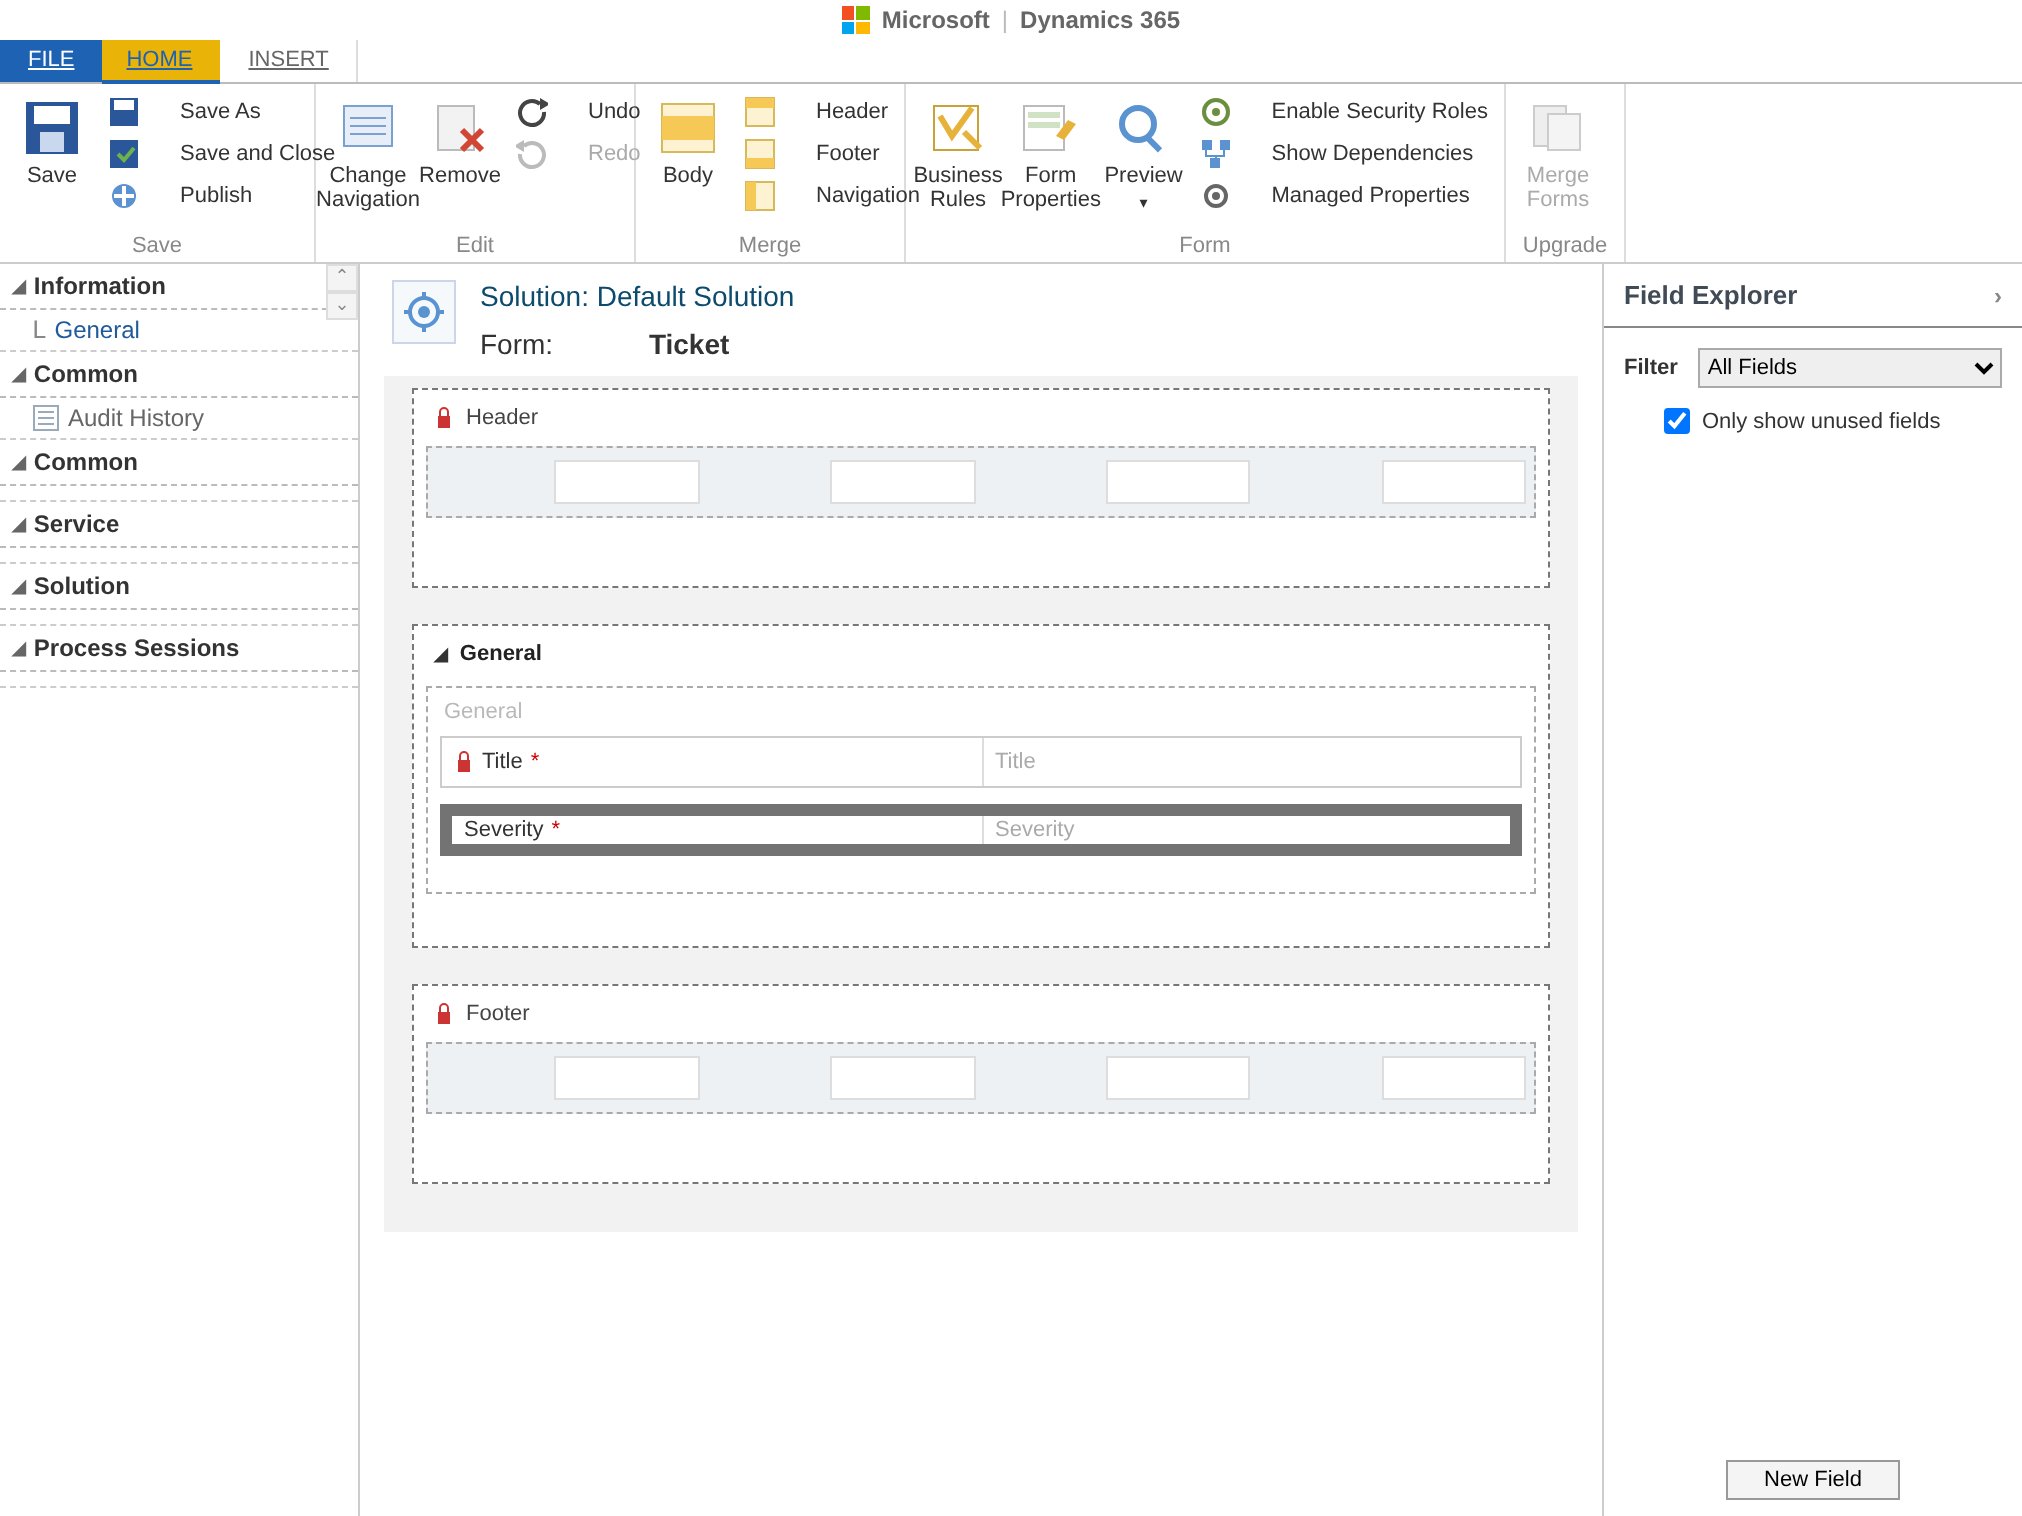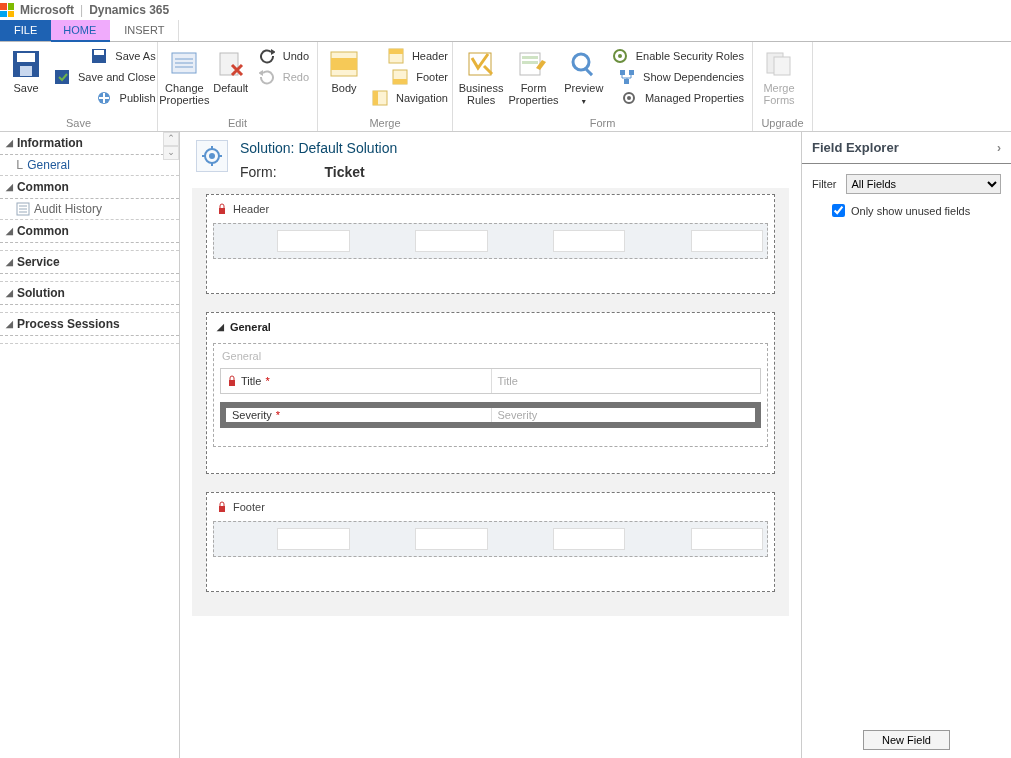--- a/index.html
+++ b/index.html
@@ -1,38 +1,38 @@
 <!DOCTYPE html>
 <html><head>
 <meta charset="utf-8">
 <style>
 * { box-sizing: border-box; margin: 0; padding: 0; font-family: "Segoe UI", Tahoma, sans-serif; }
 html, body { width: 1011px; height: 758px; overflow: hidden; background: #fff; }
 
-.topbar { height: 20px; display: flex; align-items: center; justify-content: flex-start; position: relative; font-size: 12px; }
+.topbar { height: 20px; display: flex; align-items: center; justify-content: center; position: relative; font-size: 12px; }
 .topbar .brand { display: flex; align-items: center; gap: 6px; }
 .ms-logo { width: 14px; height: 14px; display: inline-grid; grid-template-columns: 1fr 1fr; grid-template-rows: 1fr 1fr; gap: 1px; }
 .ms-logo span:nth-child(1){background:#f25022}.ms-logo span:nth-child(2){background:#7fba00}.ms-logo span:nth-child(3){background:#00a4ef}.ms-logo span:nth-child(4){background:#ffb900}
 .topbar .brand b { font-weight: 600; color: #666; }
 .topbar .right { position: absolute; right: 6px; top: 0; text-align: right; font-size: 11px; line-height: 13px; color: #333; }
 .help-icon { display: inline-block; width: 14px; height: 14px; border-radius: 50%; background: #1a9fd9; color: #fff; text-align: center; font-size: 10px; line-height: 14px; vertical-align: middle; margin-left: 3px; }
 
 .tabs { height: 22px; border-bottom: 1px solid #bbb; display: flex; font-size: 11px; }
-.tabs .tab { padding: 4px 14px; color: #666; cursor: default; }
+.tabs .tab { padding: 4px 14px; color: #666; cursor: default; text-decoration: underline; }
 .tabs .tab.file { background: #1e62b3; color: #fff; }
-.tabs .tab.active { color: #1e62b3; border-bottom: 2px solid #1e62b3; margin-bottom: -1px; background:#f0abfc;padding-left:12px;}
+.tabs .tab.active { color: #1e62b3; border-bottom: 2px solid #1e62b3; margin-bottom: -1px; background:#eab308;padding-left:12px;}
 .tabs .tab:not(.file):not(.active){ border-right: 1px solid #ddd; }
 
 .ribbon { height: 90px; display: flex; border-bottom: 1px solid #ccc; background: #fff; font-size: 11px; }
 .rgroup { border-right: 1px solid #ddd; padding: 2px 6px 0 6px; display: flex; flex-direction: column; justify-content: space-between; }
 .rgroup .rbody { display: flex; align-items: flex-start; gap: 6px; flex: 1; padding-top: 2px;}
 .rgroup .rlabel { text-align: center; color: #888; font-size: 11px; padding-bottom: 2px; }
 .rbtn-lg { display: flex; flex-direction: column; align-items: center; gap: 2px; padding: 2px 4px; min-width: 40px; text-align: center; line-height: 12px; color: #333; }
 .rbtn-lg .ico { width: 32px; height: 32px; display: flex; align-items: center; justify-content: center; }
-.rbtn-sm { display: flex; align-items: center; gap: 8px; padding: 1px 2px; color: #333; white-space: nowrap; height: 20px; justify-content: flex-end; }
+.rbtn-sm { display: flex; align-items: center; gap: 20px; padding: 1px 2px; color: #333; white-space: nowrap; height: 20px; }
 .rbtn-sm .ico { width: 16px; height: 16px; display: flex; align-items: center; justify-content: center; }
 .rcol { display: flex; flex-direction: column; gap: 1px; }
 .dim { color: #aaa; }
 svg { display: block; }
 
 .workspace { display: flex; height: 626px; }
 .leftnav { width: 180px; border-right: 1px solid #ccc; font-size: 12px; overflow: hidden; position: relative; }
 .leftnav .scroll { position: absolute; right: 0; top: 0; width: 16px; display: flex; flex-direction: column; }
 .leftnav .scroll span { height: 14px; text-align: center; color: #888; font-size: 9px; background:#f4f4f4; border:1px solid #ddd;}
 .nav-hdr { display: flex; align-items: center; gap: 4px; padding: 4px 6px; font-weight: 600; color: #333; border-bottom: 1px dashed #bbb; cursor: default; }
@@ -62,21 +62,21 @@
 .fieldrow { display: flex; align-items: center; border: 1px solid #ccc; background: #fff; height: 26px; margin-bottom: 8px; }
 .fieldrow.selected { border: 6px solid #737373; }
 .fieldrow .lbl { width: 50%; display: flex; align-items: center; gap: 4px; padding: 0 6px; font-size: 11px; color: #333; }
 .fieldrow .lbl .req { color: #c00; }
 .fieldrow .inp { width: 50%; border-left: 1px solid #ddd; padding: 0 6px; color: #aaa; font-size: 11px; height: 100%; display:flex; align-items:center;}
 
 .rightpane { width: 210px; border-left: 1px solid #ccc; font-size: 11px; display: flex; flex-direction: column; }
 .rp-title { padding: 8px 10px; font-size: 13px; color: #414b56; font-weight: 600; display: flex; justify-content: space-between; align-items: center; border-bottom:1px solid #888;}
 .rp-title .chev { color:#888; font-size:12px;}
 .rp-filter { padding: 10px; display: flex; align-items: center; gap: 10px; }
-.rp-filter label { font-weight: 400; color:#333;}
+.rp-filter label { font-weight: 700; color:#333;}
 .rp-filter select { flex: 1; font-size: 11px; border:1px solid #aaa; height:20px;}
 .rp-chk { padding: 0 10px 10px 30px; display: flex; align-items: center; gap: 6px; color:#333;}
 .rp-body { flex: 1; }
 .rp-footer { padding: 8px; text-align: center; }
 .rp-footer button { font-size: 11px; padding: 3px 18px; border:1px solid #999; background:#f4f4f4;}
 
 </style>
 </head>
 <body>
 
@@ -153,30 +153,30 @@
       <div class="rbtn-lg">
         <span class="ico">
             <svg width="30" height="30">
               <rect x="3" y="4" width="24" height="20" fill="#e8eef7" stroke="#7aa2d0"></rect>
               <line x1="6" y1="10" x2="24" y2="10" stroke="#7aa2d0"></line>
               <line x1="6" y1="14" x2="24" y2="14" stroke="#7aa2d0"></line>
               <line x1="6" y1="18" x2="24" y2="18" stroke="#7aa2d0"></line>
             </svg>
           </span>
         <span style="white-space:pre-line">Change
-Properties</span>
+Navigation</span>
       </div>
       <div class="rbtn-lg">
         <span class="ico">
             <svg width="30" height="30">
               <rect x="4" y="4" width="18" height="22" fill="#f2f2f2" stroke="#bbb"></rect>
               <path d="M16 16 l10 10 M26 16 l-10 10" stroke="#d04533" stroke-width="3"></path>
             </svg>
           </span>
-        <span>Default</span>
+        <span>Remove</span>
       </div>
       <div class="rcol">
         <div class="rbtn-sm">
             <span class="ico">
               <svg width="16" height="16">
                 <path d="M12 4 a6 6 0 1 0 2 4" fill="none" stroke="#444" stroke-width="2"></path>
                 <path d="M12 1 l0 6 l5 -3 z" fill="#444"></path>
               </svg>
             </span>
             <span>Undo</span>

